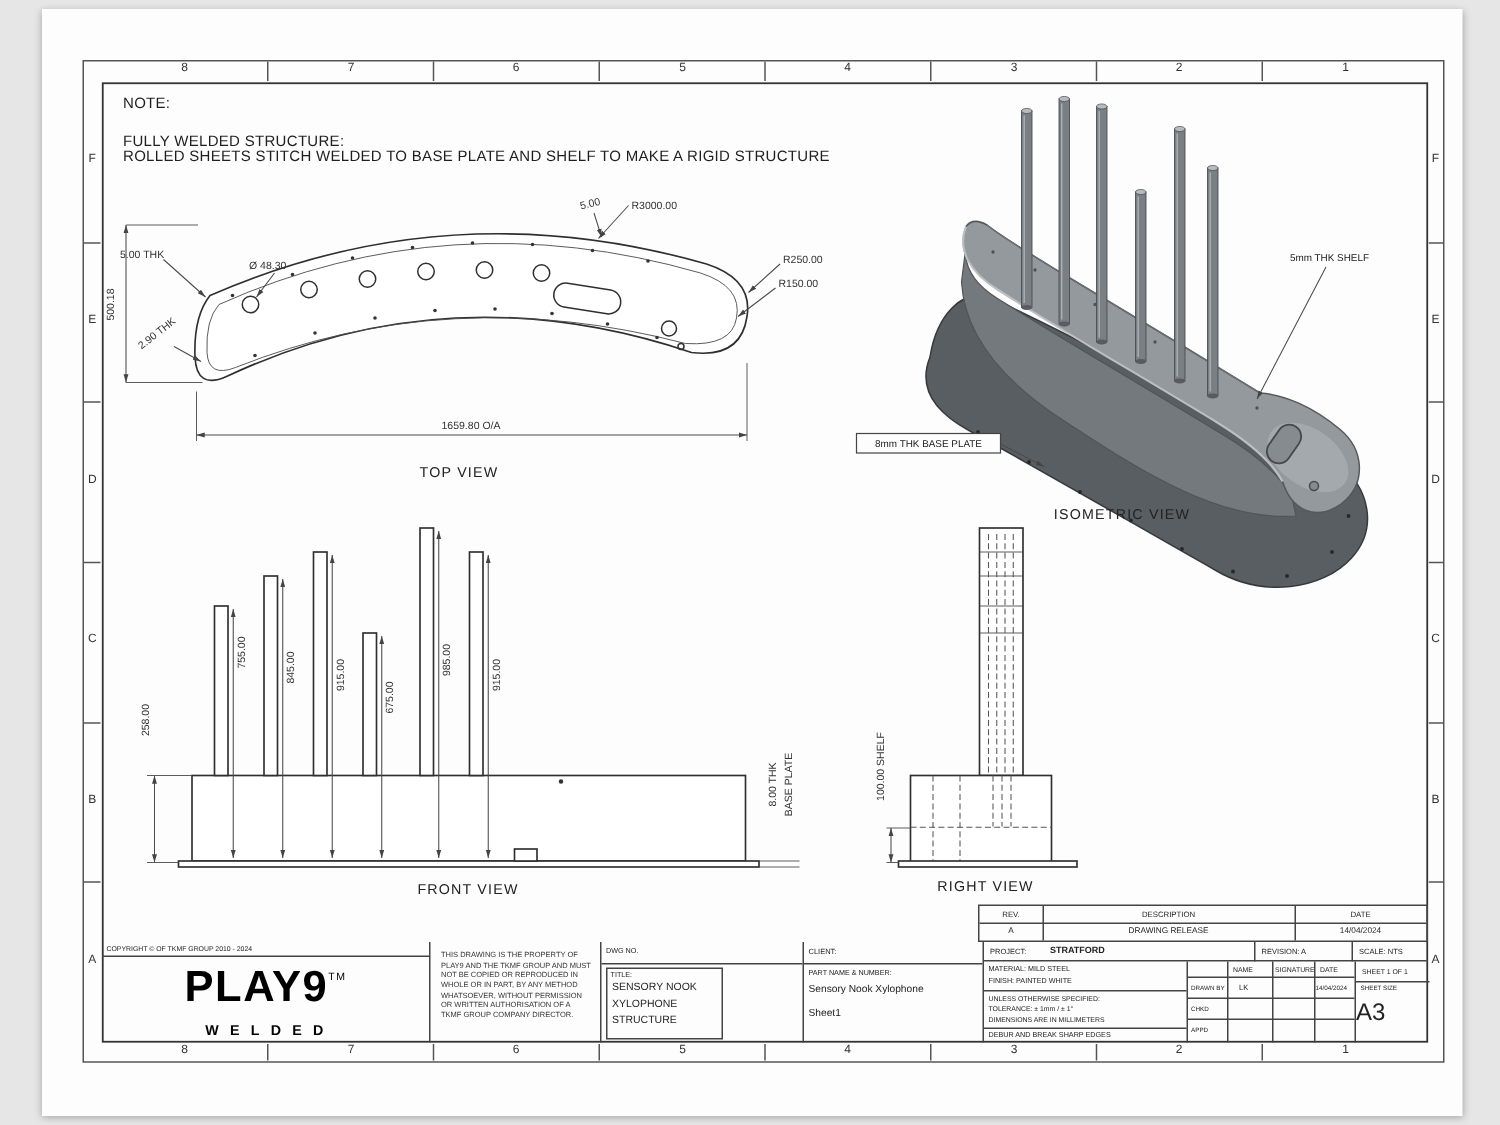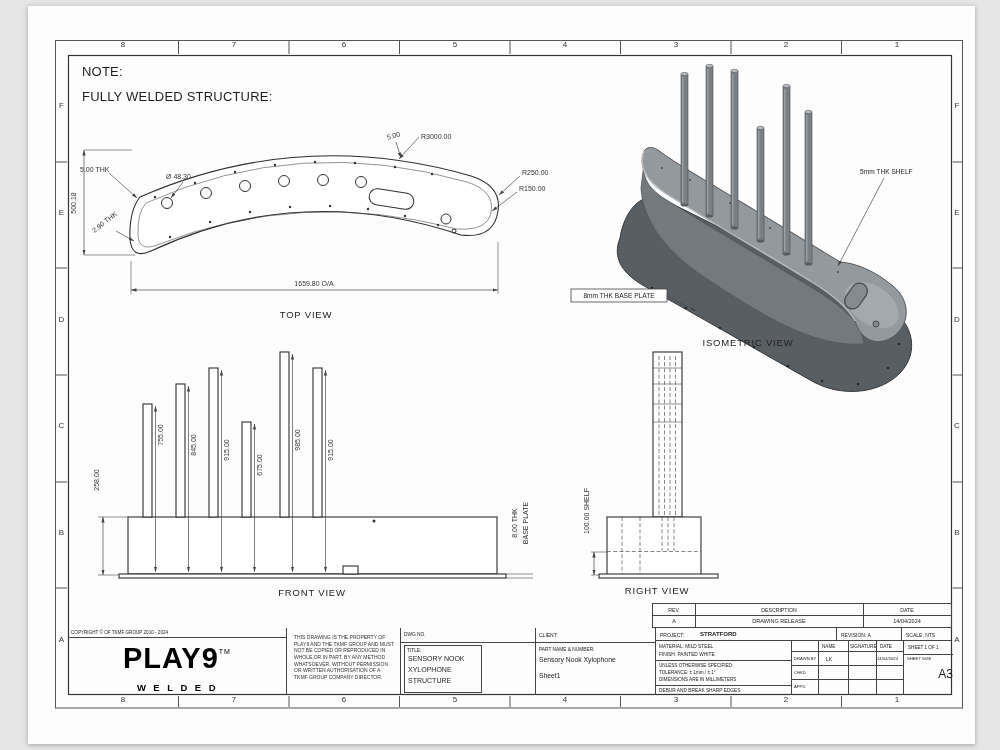--- a/index.html
+++ b/index.html
@@ -2,21 +2,21 @@
 <html><head>
 <meta charset="utf-8">
 <style>
   html,body{margin:0;padding:0;background:#e6e6e6;}
   #page{position:relative;width:1000px;height:750px;background:#e6e6e6;overflow:hidden;
         font-family:"Liberation Sans",sans-serif;color:#1f1f1f;}
   #sheet{position:absolute;left:28px;top:6px;width:947px;height:738px;background:#fdfdfd;
          box-shadow:0 1px 5px rgba(0,0,0,.30);}
   .abs{position:absolute;white-space:nowrap;}
   .gridlbl{position:absolute;font-size:8px;color:#333;text-align:center;}
-  .note{font-size:13px;letter-spacing:.2px;}
+  .note{font-size:10px;letter-spacing:.2px;}
   svg{position:absolute;left:0;top:0;}
   .obj{fill:#ffffff;stroke:#2f2f2f;stroke-width:1.1;}
   .thin{fill:none;stroke:#4a4a4a;stroke-width:.6;}
   .dimln{fill:none;stroke:#4a4a4a;stroke-width:.7;}
   .hid{fill:none;stroke:#555;stroke-width:.7;stroke-dasharray:4 2.2;}
   .dim{font-size:7px;fill:#333;}
   .callout{font-size:6.6px;fill:#222;}
   .vlabel{font-size:9.5px;fill:#222;letter-spacing:.8px;}
   
   #revtbl{position:absolute;left:652px;top:603px;width:300px;height:25px;border:1px solid #444;box-sizing:border-box;}
@@ -309,20 +309,21 @@
   <div class="gridlbl" style="left:55px;top:635px;width:13px;">A</div>
   <div class="gridlbl" style="left:951px;top:101px;width:12px;">F</div>
   <div class="gridlbl" style="left:951px;top:208px;width:12px;">E</div>
   <div class="gridlbl" style="left:951px;top:315px;width:12px;">D</div>
   <div class="gridlbl" style="left:951px;top:421px;width:12px;">C</div>
   <div class="gridlbl" style="left:951px;top:528px;width:12px;">B</div>
   <div class="gridlbl" style="left:951px;top:635px;width:12px;">A</div>
 
   <div class="abs note" style="left:82px;top:64px;">NOTE:</div>
   <div class="abs note" style="left:82px;top:89px;">FULLY WELDED STRUCTURE:</div>
+  <div class="abs note" style="left:82px;top:99px;">ROLLED SHEETS STITCH WELDED TO BASE PLATE AND SHELF TO MAKE A RIGID STRUCTURE</div>
 
   <div id="revtbl">
     <div class="hdr"></div>
     <div class="vd" style="left:42px;"></div>
     <div class="vd" style="left:210px;"></div>
     <span style="left:0;width:42px;top:2.5px;">REV.</span>
     <span style="left:42px;width:168px;top:2.5px;">DESCRIPTION</span>
     <span style="left:210px;width:88px;top:2.5px;">DATE</span>
     <span style="left:0;width:42px;top:14px;font-size:5.5px;">A</span>
     <span style="left:42px;width:168px;top:14px;font-size:5.5px;">DRAWING RELEASE</span>
@@ -398,17 +399,17 @@
         <div class="tbt fs5" style="left:34px;top:14.5px;">LK</div>
         <div class="tbt fs42" style="left:85px;top:15px;">14/04/2024</div>
         <div class="tbt fs42" style="left:2px;top:29px;">CHKD</div>
         <div class="tbt fs42" style="left:2px;top:43px;">APPD</div>
       </div>
 
       <div style="position:absolute;left:247px;top:13px;width:50px;height:54px;border-left:1px solid #444;box-sizing:border-box;">
         <div class="tbt fs46" style="left:4px;top:4px;">SHEET 1 OF 1</div>
         <div class="hline" style="top:13px;"></div>
         <div class="tbt fs42" style="left:3px;top:15px;">SHEET SIZE</div>
-        <div class="tbt" style="left:0;width:100%;top:26px;text-align:right;font-size:12px;font-weight:500;">A3</div>
+        <div class="tbt" style="left:0;width:100%;top:26px;text-align:left;font-size:16px;font-weight:500;">A3</div>
       </div>
     </div>
   </div>
 </div>
 
 </body></html>

